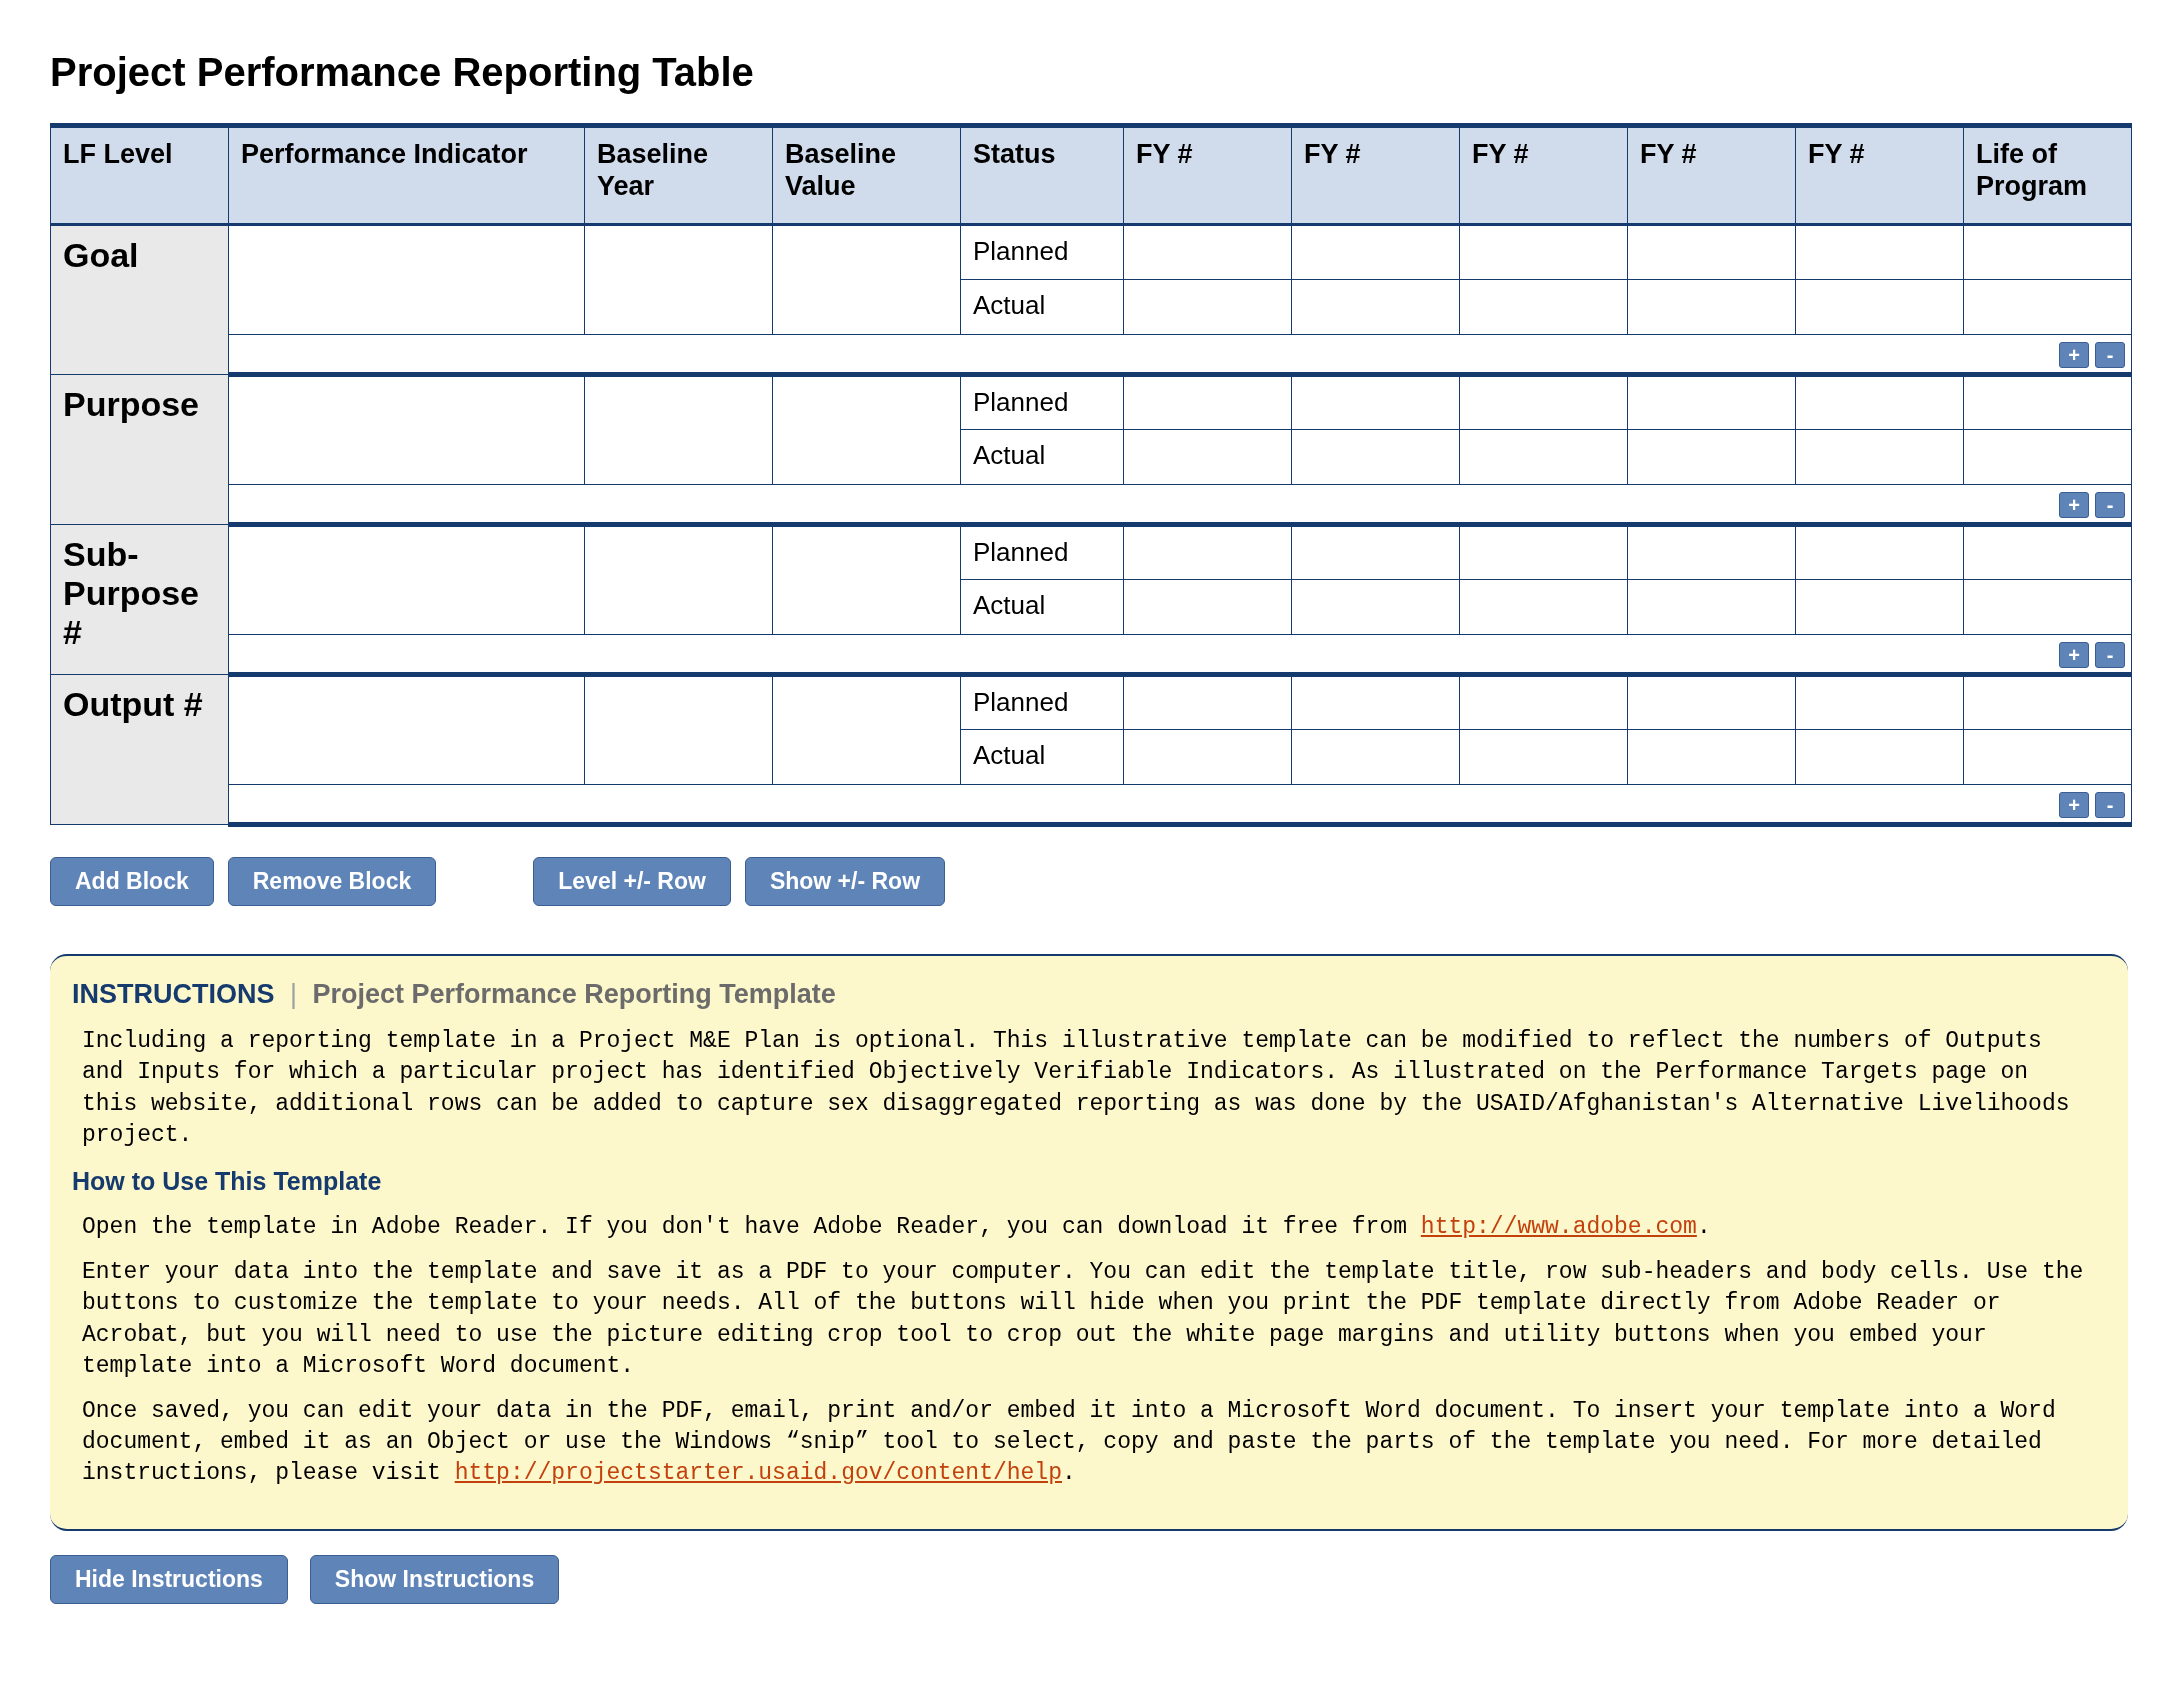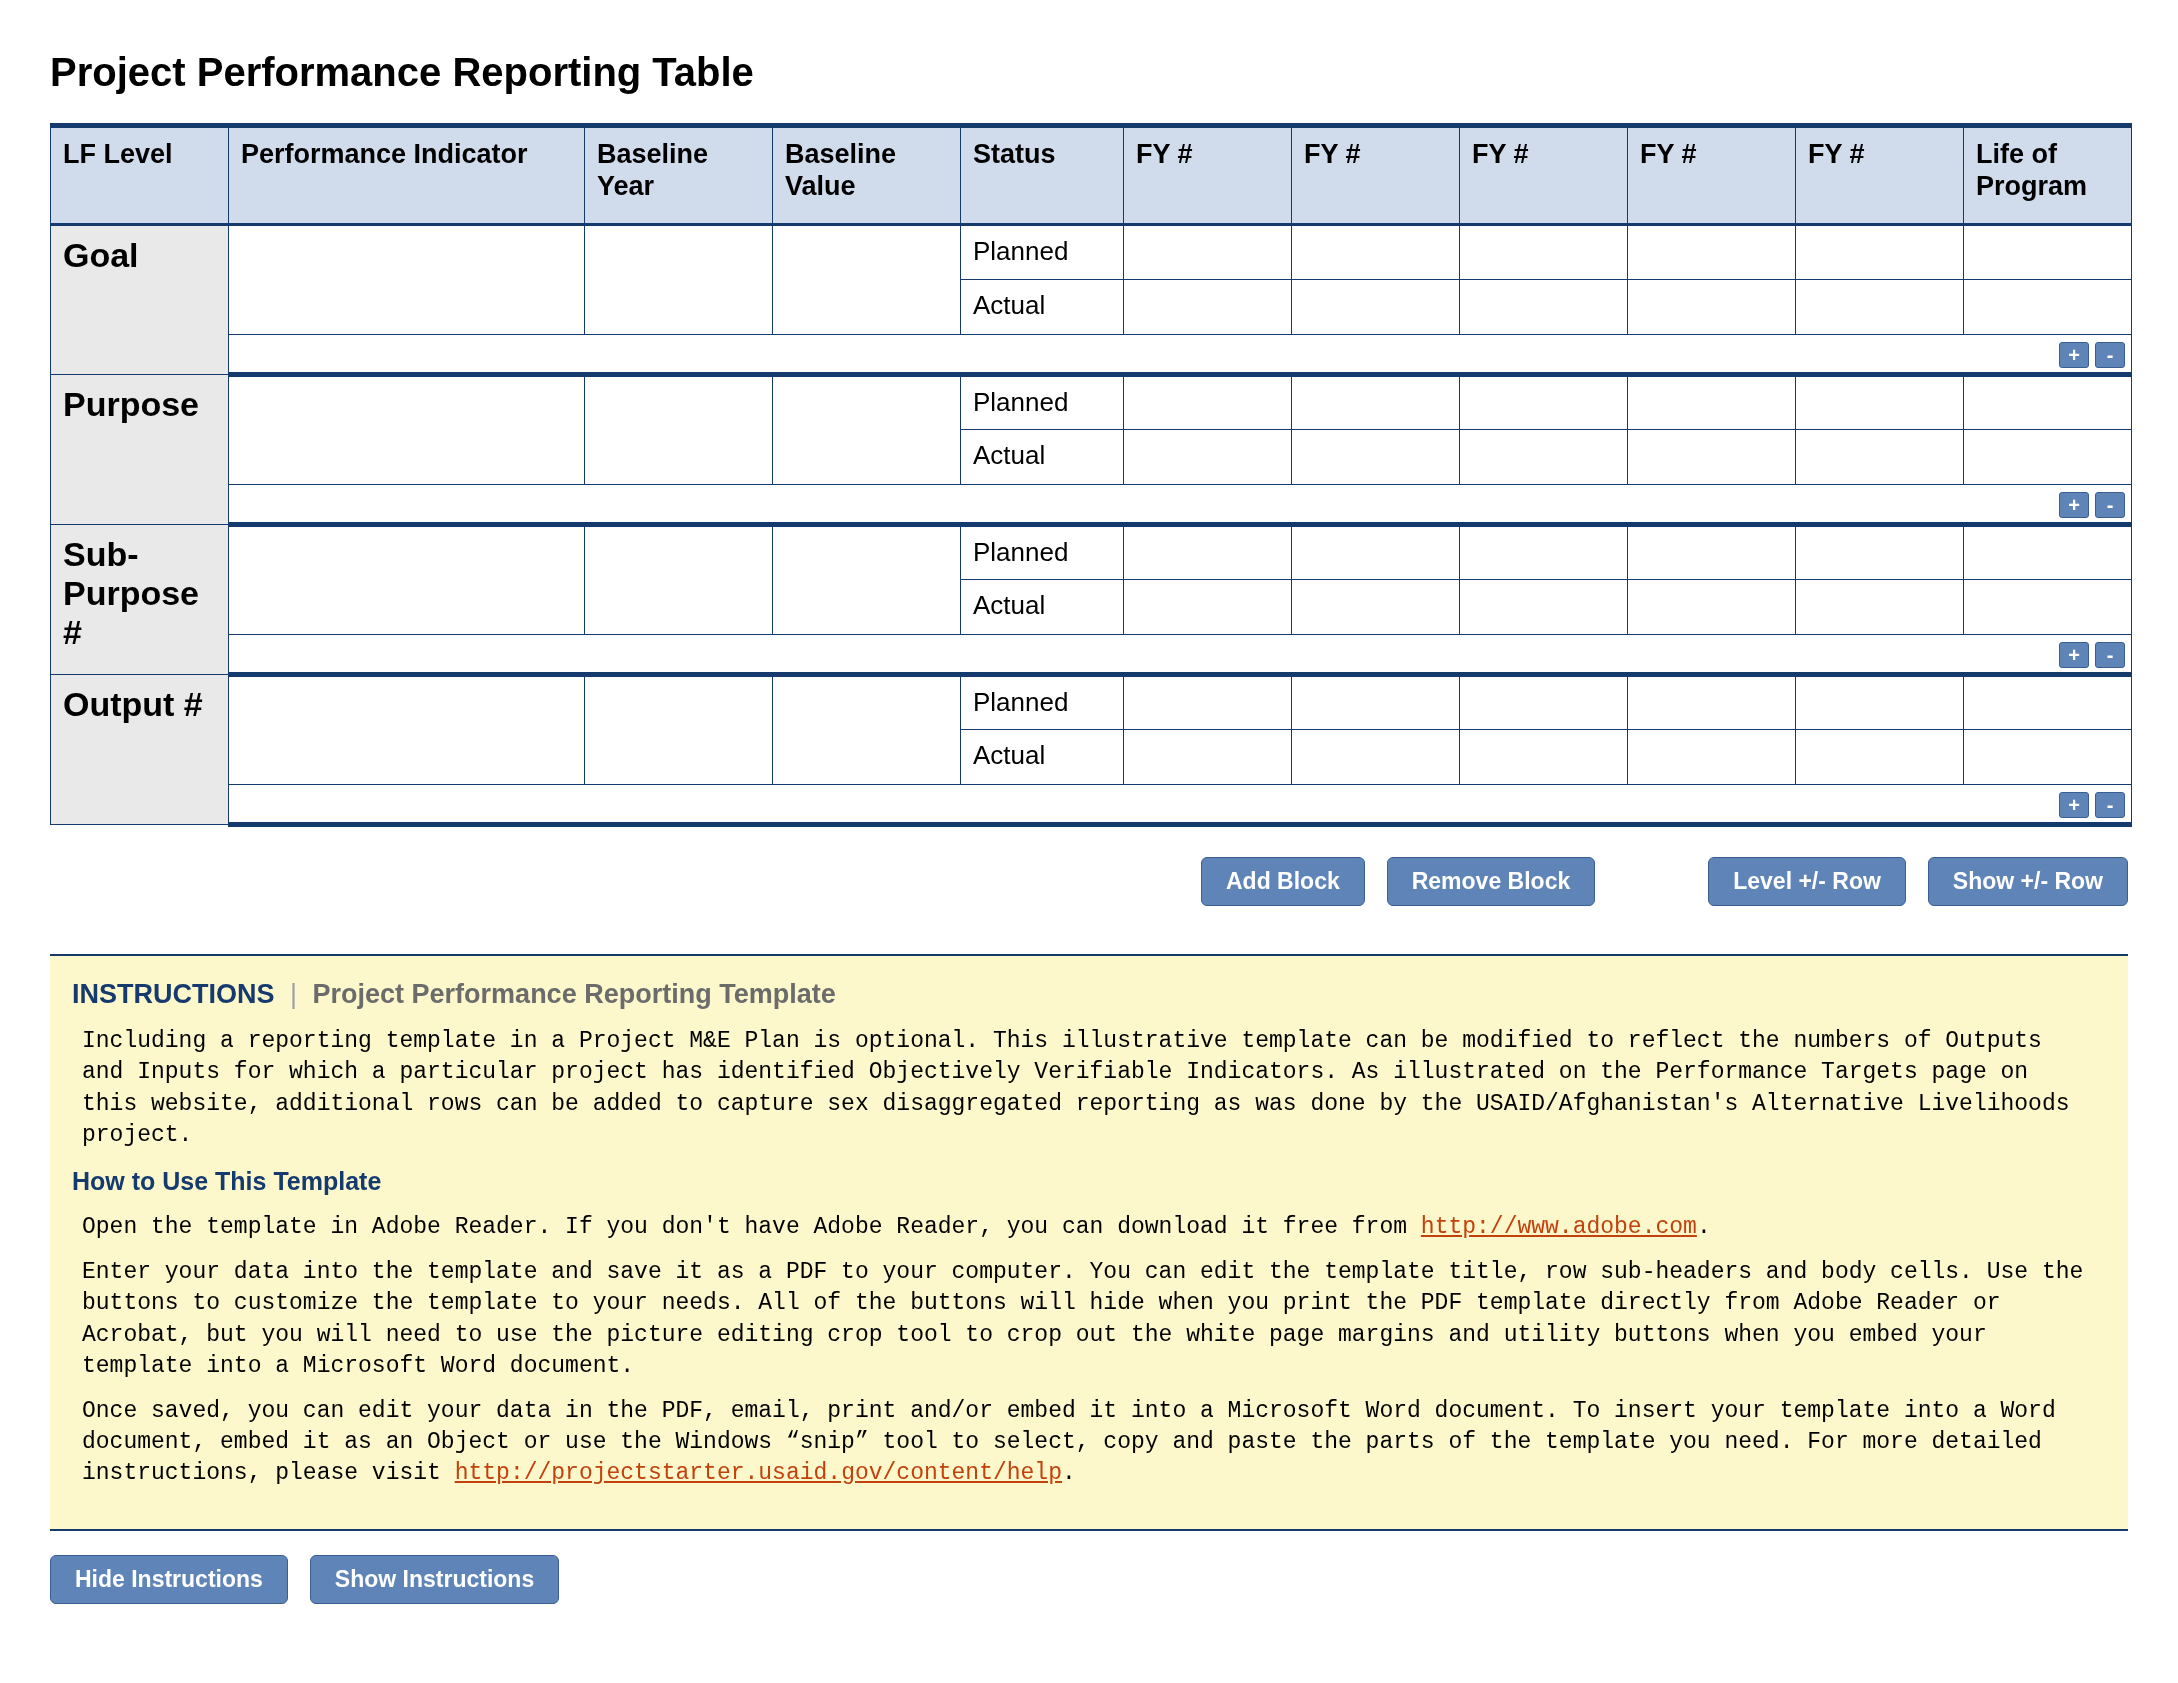--- a/index.html
+++ b/index.html
@@ -87,23 +87,22 @@
   line-height: 1;
   border-radius: 3px;
   cursor: pointer;
   user-select: none;
 }
 
 
 .toolbar {
   margin-top: 30px;
   display: flex;
-  gap: 22px;
+  gap: 14px;
   align-items: center;
-  justify-content: flex-end;
 }
 .toolbar .spacer { width: 69px; }
 .btn {
   display: inline-flex;
   align-items: center;
   justify-content: center;
   background: #5f84b8;
   color: #fff;
   font-size: 23px;
   font-weight: bold;
@@ -117,20 +116,21 @@
 
 .instructions {
   margin-top: 48px;
   background: #fdf7cc;
   border-top: 2px solid #153a6e;
   border-bottom: 2px solid #153a6e;
   padding: 20px 22px 26px 22px;
   font-size: 23px;
   line-height: 1.35;
   color: #000;
+  border-radius: 17px;
 }
 .instructions .hdr {
   font-size: 27px;
   font-weight: bold;
   color: #153a6e;
   margin-bottom: 10px;
 }
 .instructions .hdr .sep { color:#a0a0a0; font-weight:normal; margin:0 8px; }
 .instructions .hdr .sub { color:#6b6b6b; }
 .instructions p { margin: 14px 10px; font-family: Liberation Mono, monospace; }

